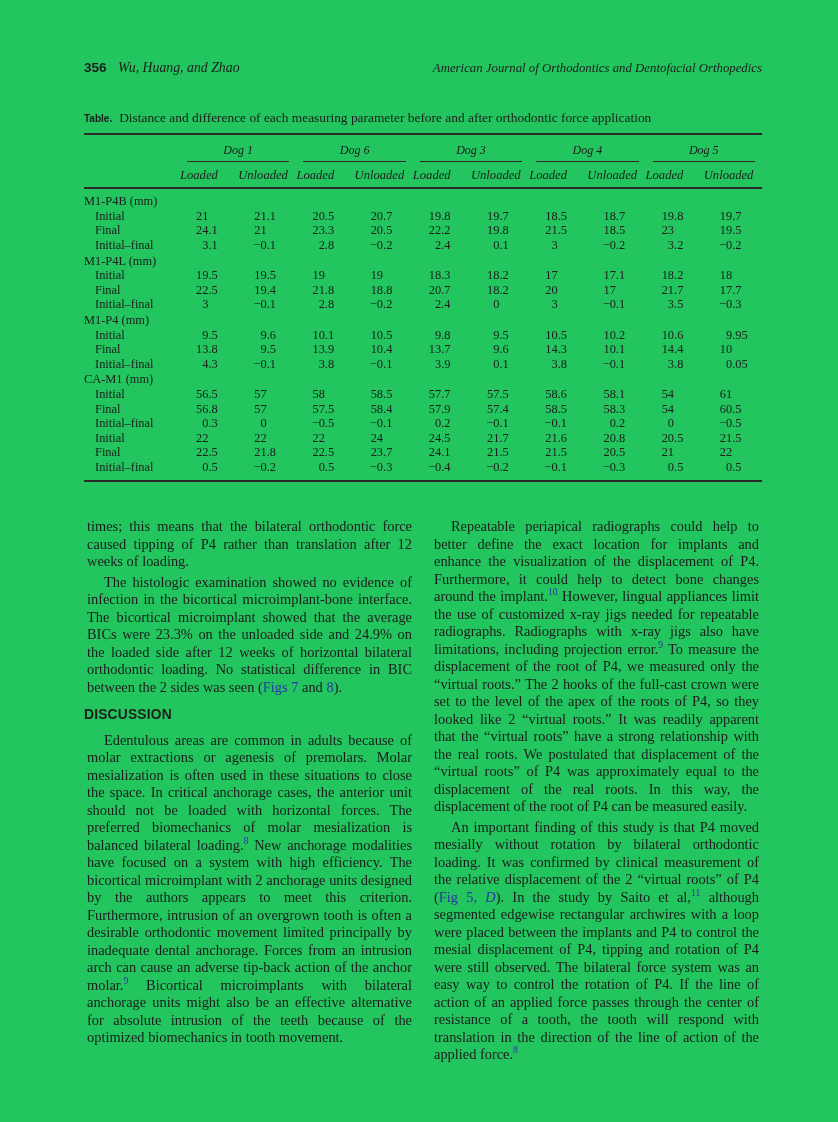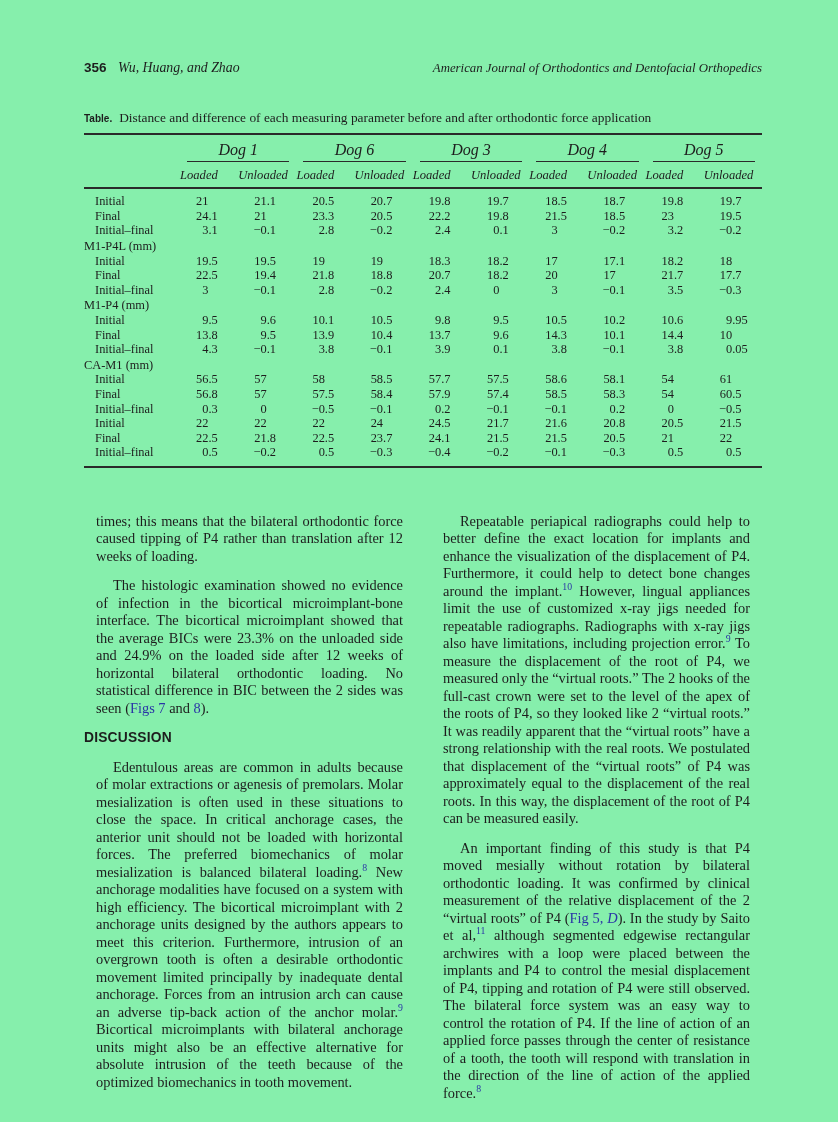--- a/index.html
+++ b/index.html
@@ -1,19 +1,19 @@
 <!DOCTYPE html>
 <html><head>
 <meta charset="utf-8">
 <style>
   html,body{margin:0;padding:0;background:#e8e8e8;}
   .page{
     position:relative;
     width:838px;height:1122px;
-    background:#86efac;
+    background:#22c55e;
     box-sizing:border-box;
     padding:60px 76px 7px 84px;
     font-family:"Liberation Serif", serif;
     color:#1d1d1d;
     overflow:hidden;
   }
   
   .running-head{display:flex;justify-content:space-between;align-items:flex-start;}
   .rh-left{font-size:14px;}
   .pageno{font-family:"Liberation Sans", sans-serif;font-weight:bold;font-size:13.5px;margin-right:8px;}
@@ -22,34 +22,34 @@
   
   .table-block{margin-top:34px;}
   .caption{font-size:13.4px;margin-bottom:7px;}
   .cap-label{font-family:"Liberation Sans", sans-serif;font-weight:bold;font-size:10px;margin-right:7px;}
   table{border-collapse:collapse;width:678px;table-layout:fixed;
         border-top:2px solid #2a2a2a;border-bottom:2px solid #2a2a2a;}
   col.lblcol{width:96px;}
   col.numcol{width:58.2px;}
   th,td{padding:0;font-weight:normal;font-size:12.4px;line-height:14.6px;vertical-align:bottom;}
   th.dog{font-style:italic;padding-top:8px;}
-  th.dog .dogline{border-bottom:1px solid #2a2a2a;margin:0 7px;padding-bottom:3px;text-align:center;font-size:16px;}
+  th.dog .dogline{border-bottom:1px solid #2a2a2a;margin:0 7px;padding-bottom:3px;text-align:center;font-size:12px;}
   tr.subhdr th{font-style:italic;text-align:left;padding:6px 0 5px 0;border-bottom:2px solid #2a2a2a;font-size:12.6px;}
   tbody tr.group td{padding-top:1px;}
   tbody td.lbl{text-align:left;white-space:nowrap;}
   tbody td.lbl.sub{padding-left:11px;}
   tbody tr:first-child td{padding-top:5px;}
   tbody tr:last-child td{padding-bottom:6px;}
   .num{display:flex;justify-content:center;}
   .num .ip{display:inline-block;width:2.9ch;text-align:right;}
   .num .fp{display:inline-block;width:3.1ch;text-align:left;}
   
   .columns{display:flex;gap:16px;margin-top:33px;}
   .col{width:331px;font-size:14.4px;line-height:17.5px;text-align:justify;}
-  .col p{margin:12px;}
+  .col p{margin:3px;}
   .col p.ind{text-indent:17px;}
   .col h2{font-family:"Liberation Sans", sans-serif;font-size:13.8px;margin:10px 0 8px 0;letter-spacing:0.2px;}
   .ref{color:#2a35a6;}
   .italic{font-style:italic;}
   sup.ref{font-size:0.68em;line-height:0;}
 </style>
 </head>
 <body>
 
 <div class="page">
@@ -109,20 +109,23 @@
             <th>Unloaded</th>
             <th>Loaded</th>
             <th>Unloaded</th>
             <th>Loaded</th>
             <th>Unloaded</th>
             <th>Loaded</th>
             <th>Unloaded</th>
           </tr>
         </thead>
       <tbody id="dt-body">
+          <tr class="group">
+            <td colspan="11" class="lbl">M1-P4B (mm)</td>
+          </tr>
           <tr>
             <td class="lbl sub">Initial</td>
             <td>
               <span class="num">
                 <span class="ip">21</span>
                 <span class="fp"></span>
               </span>
             </td>
             <td>
               <span class="num">

